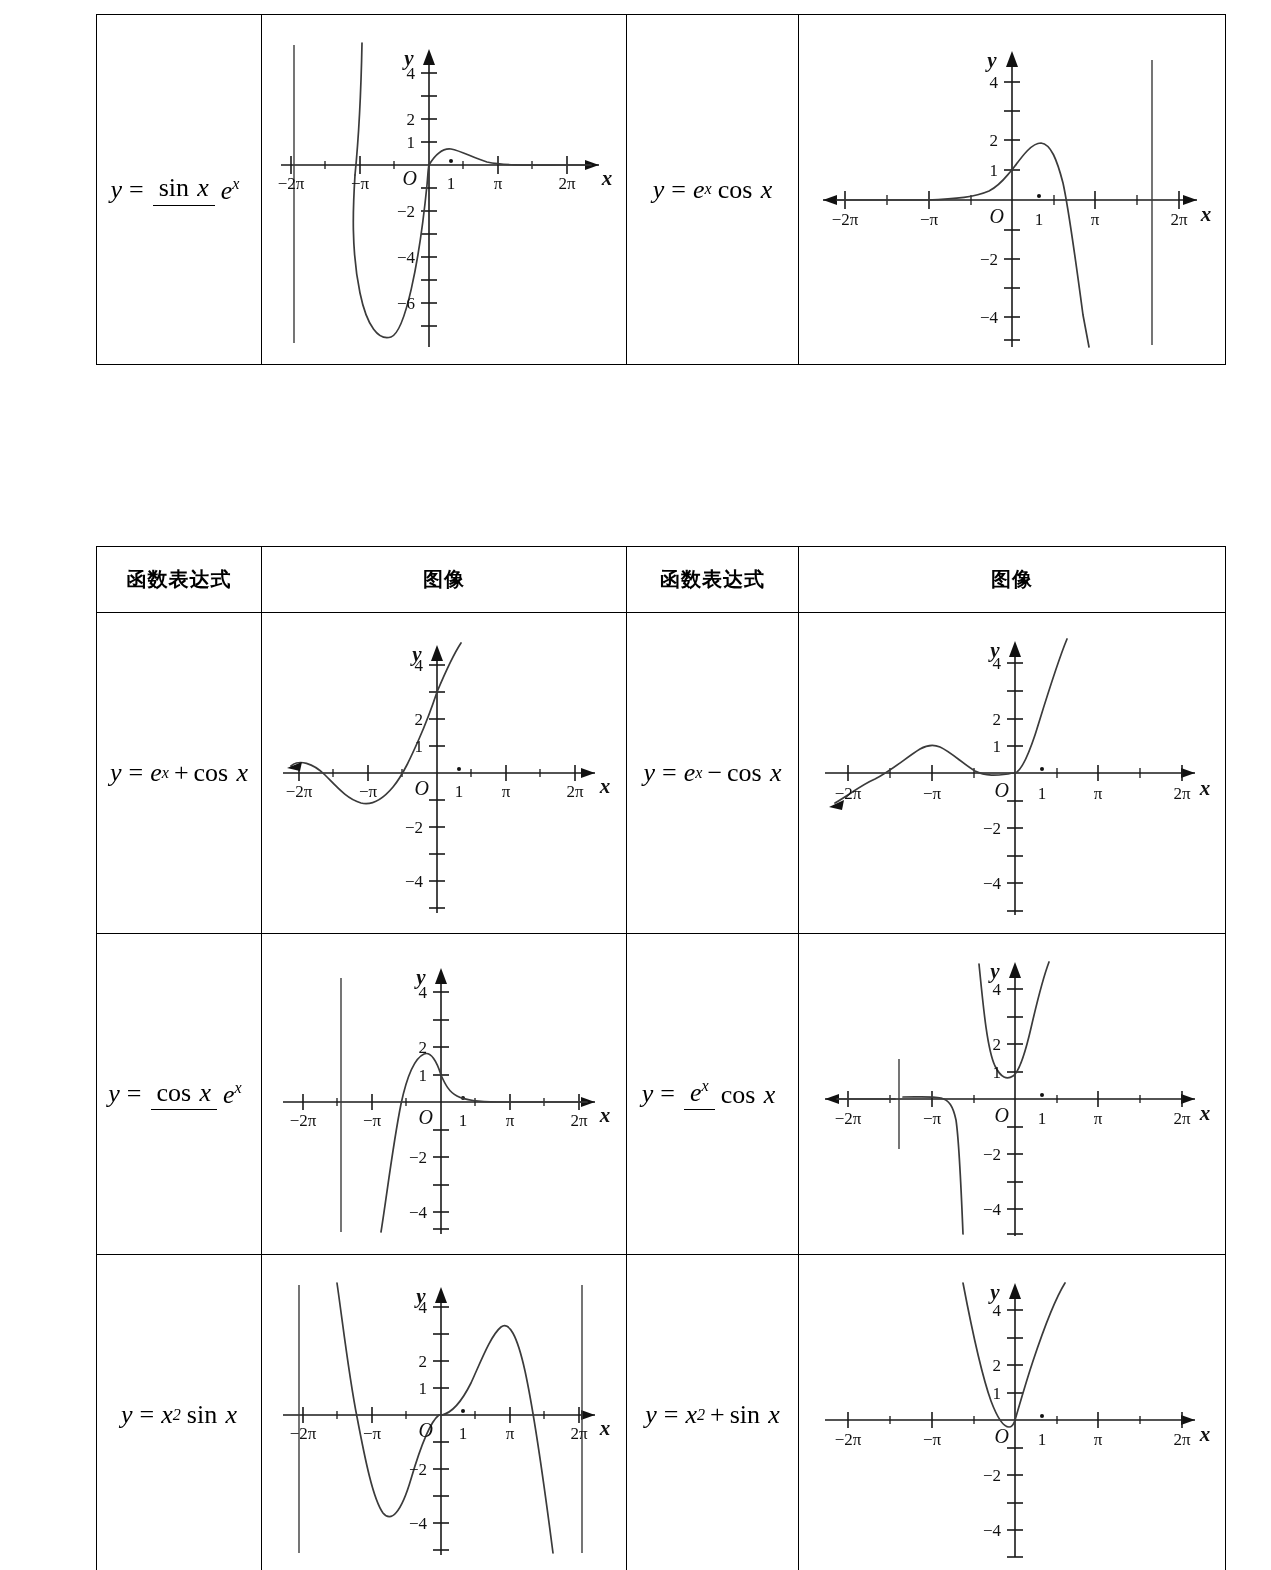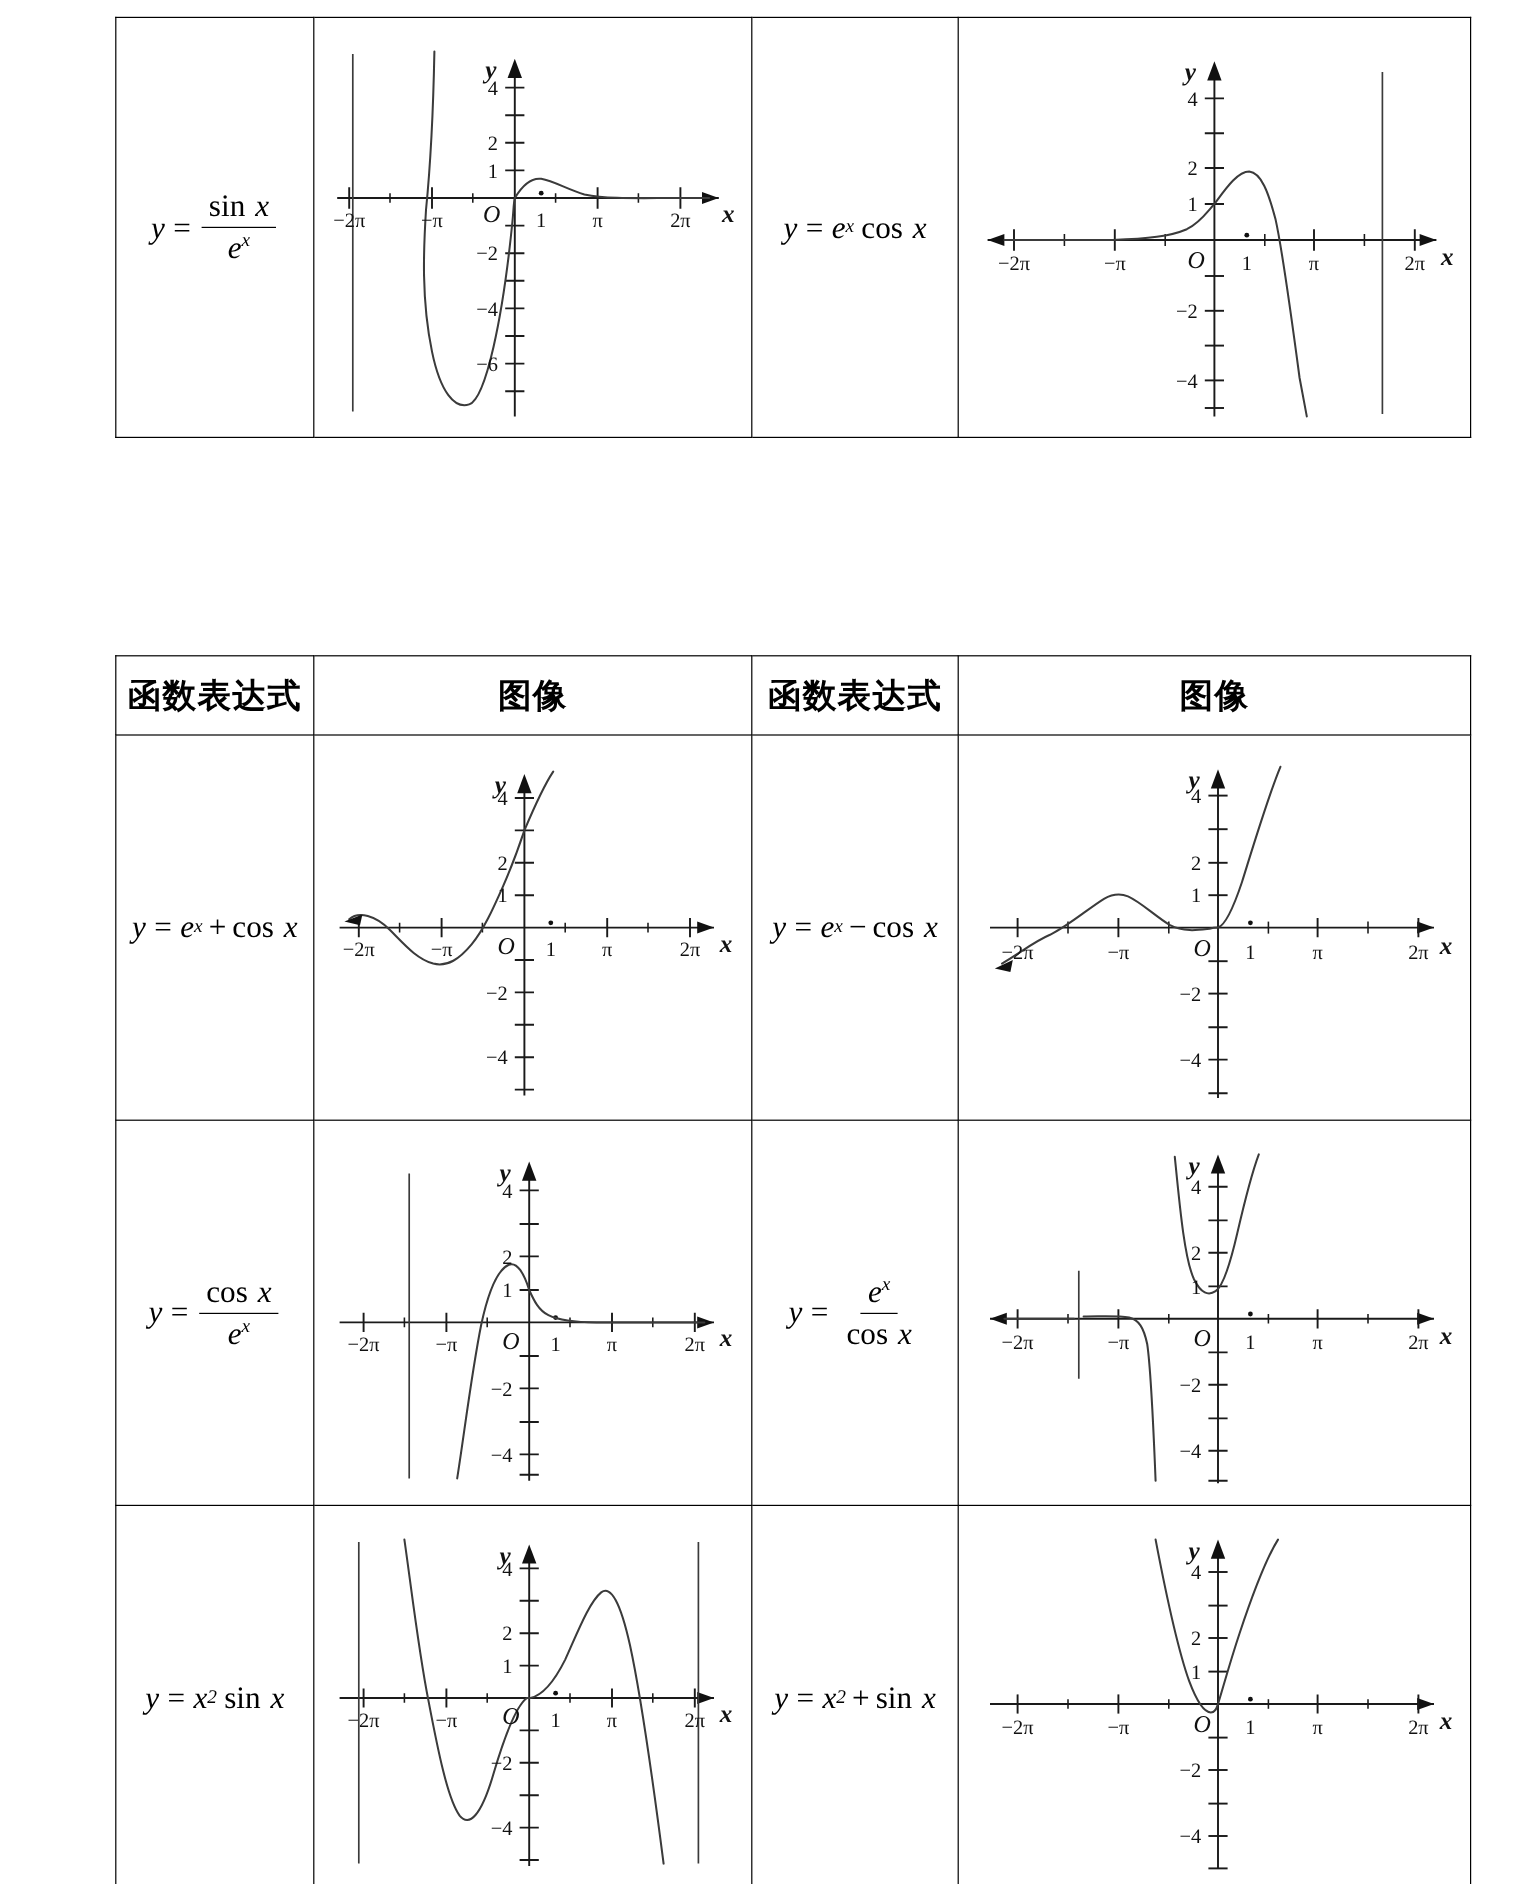--- a/index.html
+++ b/index.html
@@ -44,21 +44,21 @@
   #table-main { left: 96px; top: 546px; width: 1125px; }
   #table-main .col-expr  { width: 164px; }
   #table-main .col-graph { width: 364px; }
   #table-main .col-expr2 { width: 171px; }
   #table-main .col-graph2{ width: 426px; }
   #table-main tr.header-row { height: 66px; }
   #table-main tr.data-row   { height: 321px; }
 
   .header-cell {
     font-family: Liberation Serif, serif;
-    font-size: 28px;
+    font-size: 20px;
     letter-spacing: 1px;
   }
 
   
   .math {
     font-family: "Liberation Serif", "DejaVu Serif", serif;
     font-size: 26px;
     font-style: italic;
     display: inline-flex;
     align-items: center;
@@ -69,21 +69,21 @@
   .math .op { font-style: normal; margin: 0 5px; }
   .math .eq { font-style: normal; margin: 0 7px; }
   .math sup {
     font-size: 0.62em;
     vertical-align: super;
     font-style: italic;
     line-height: 0;
   }
   .frac {
     display: inline-flex;
-    flex-direction: column;
+    flex-direction: row;
     align-items: center;
     vertical-align: middle;
     margin: 0 2px;
   }
   .frac .num {
     padding: 0 6px 2px 6px;
     border-bottom: 1.3px solid #000;
     display: block;
   }
   .frac .den {

